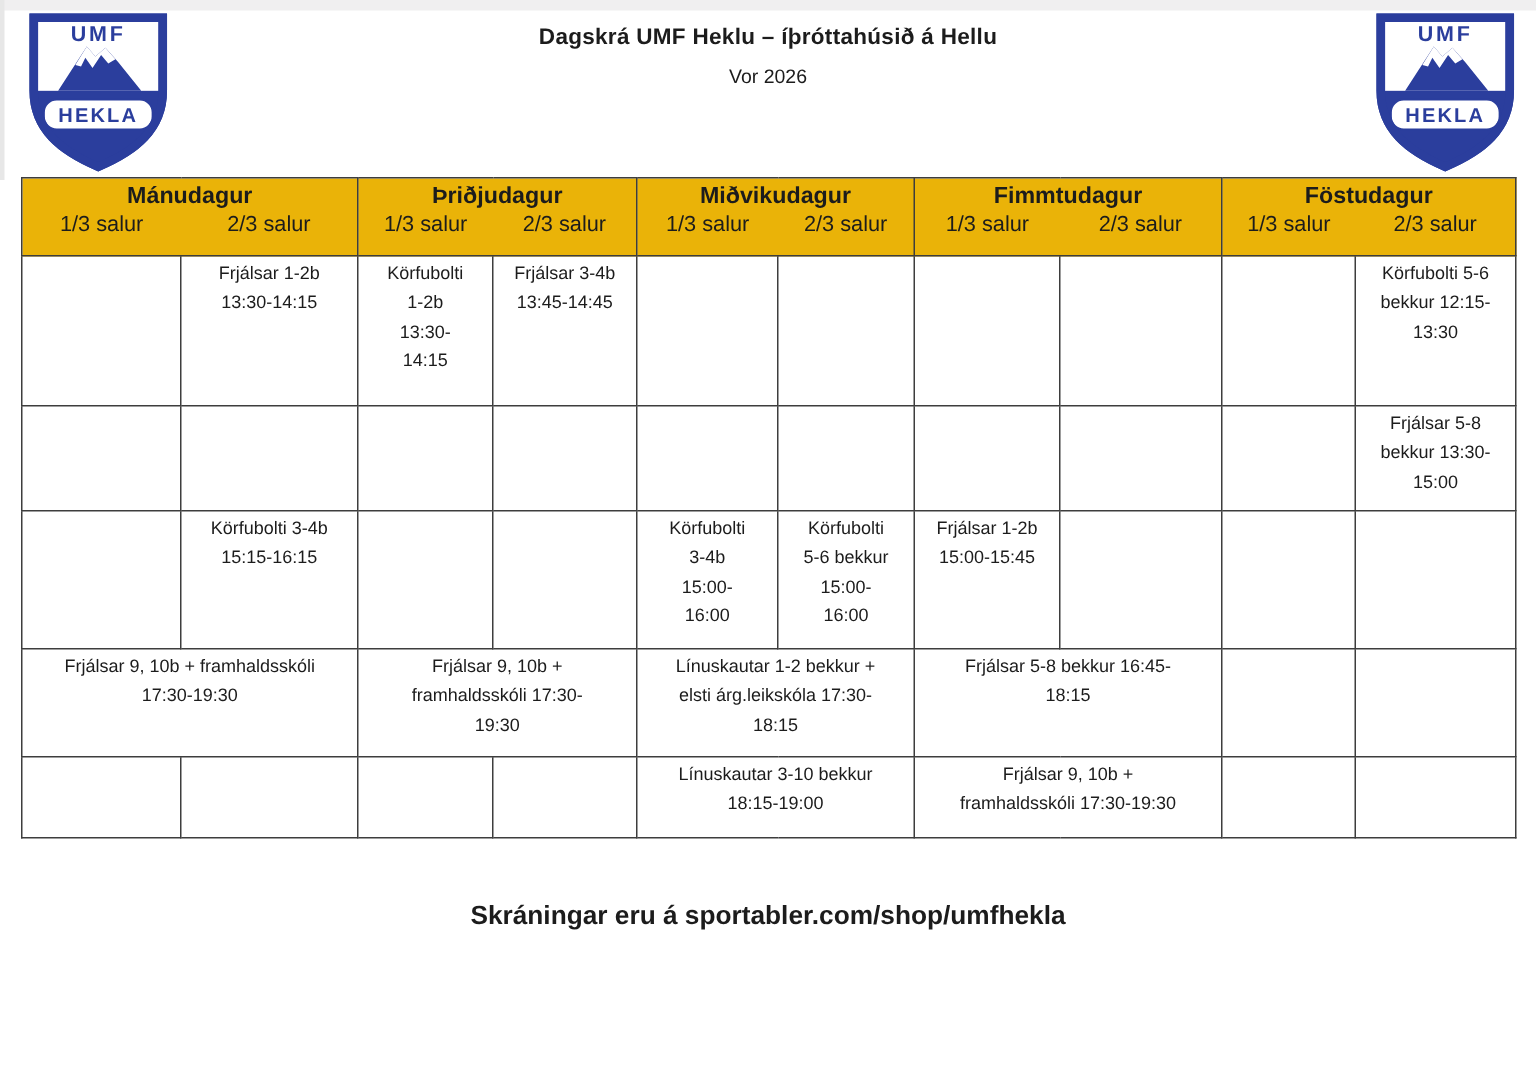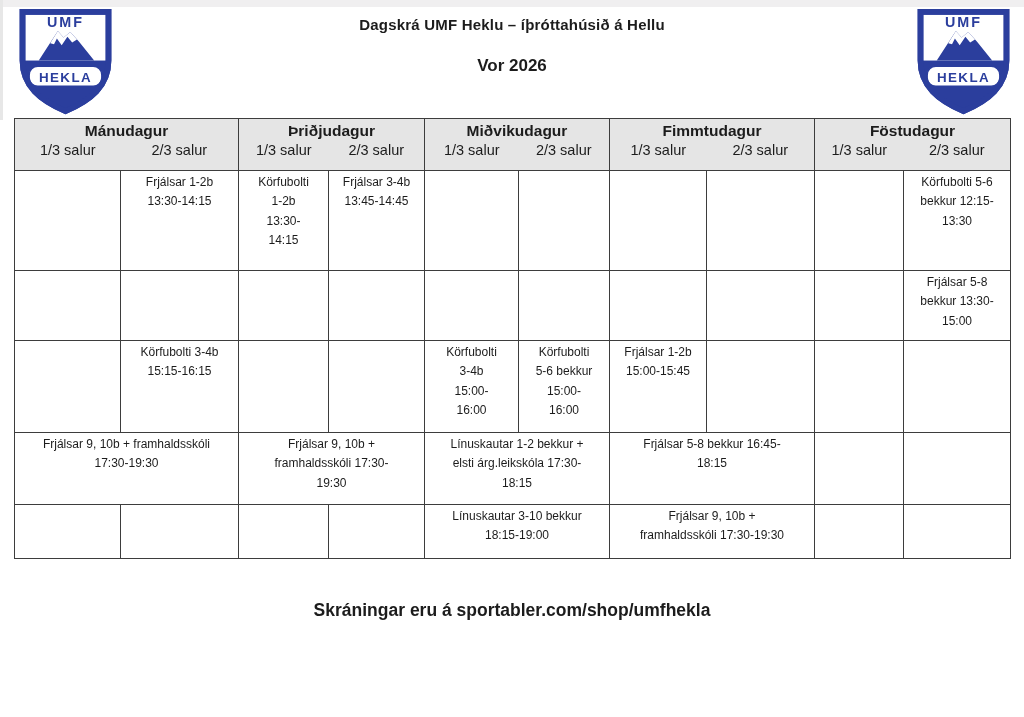--- a/index.html
+++ b/index.html
@@ -13,40 +13,40 @@
   }
   .scan-strip { position:absolute; top:0; left:0; width:100%; height:7px; background:#f0eff0; }
   .edge-line { position:absolute; top:0; left:0; width:3px; height:120px; background:#e7e7e7; }
 
   .doc-header { position:relative; height:118px; }
   .doc-title {
     text-align:center; font-weight:bold; font-size:15px;
     padding-top:16px; letter-spacing:0.2px;
   }
   .season {
-    text-align:center; font-weight:bold; font-size:17px; margin-top:23px;
+    text-align:center; font-weight:normal; font-size:13px; margin-top:10px;
   }
   .logo { position:absolute; top:8px; width:97px; height:107px; }
   .logo-left { left:17px; }
   .logo-right { right:12px; }
 
   table.schedule {
     table-layout:fixed;
     border-collapse:collapse;
     width:996px;
     margin-left:14px;
   }
   table.schedule th, table.schedule td {
     border:1px solid #3d3d3d;
   }
   table.schedule th {
     vertical-align:top;
     padding:3px 0 4px;
     height:52px;
-    background:#e5e5e5;
+    background:#eab308;
     font-weight:bold;
   }
   .day-name { font-size:15.5px; text-align:center; font-weight:bold; }
   .salur-row { display:flex; margin-top:2px; }
   .salur-label { font-size:14.5px; text-align:center; font-weight:normal; }
   table.schedule td {
     vertical-align:top;
     text-align:center;
     white-space:pre-line;
     font-size:12px;

